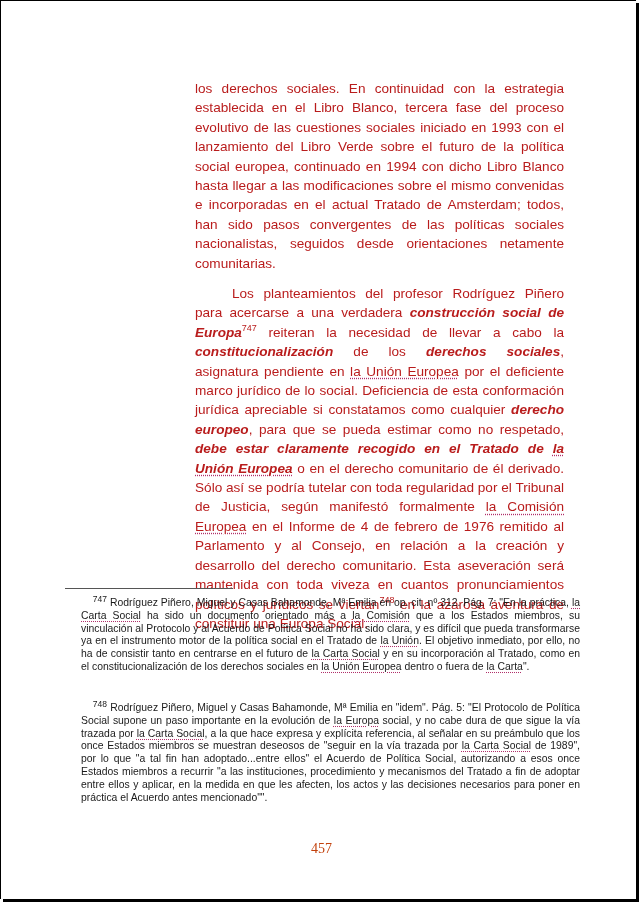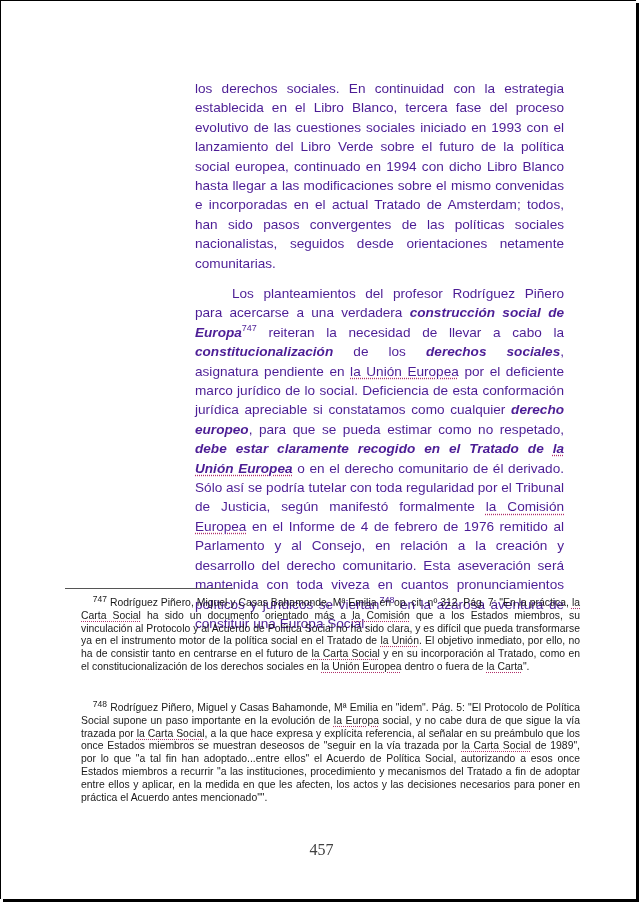--- a/index.html
+++ b/index.html
@@ -6,21 +6,21 @@
   body { width:641px; height:904px; position:relative; overflow:hidden; font-family:"Liberation Sans", sans-serif; }
   .page {
     position:absolute; left:0; top:0; width:636px; height:899px;
     border-top:1px solid #000; border-left:1px solid #000;
     box-shadow: 3px 3px 0 #000;
     background:#fff;
     box-sizing:border-box;
   }
   .body-text {
     position:absolute; left:194px; width:369px;
-    font-size:13.6px; line-height:19.4px; color:#4c1d95;
+    font-size:13.6px; line-height:19.4px; color:#b91c1c;
     text-align:justify;
   }
   .p1 { top:78px; }
   .p2 { top:283px; }
   .p2 .indent { display:inline-block; width:37px; }
   .b { font-weight:bold; font-style:italic; }
   sup { font-size:9px; line-height:0; vertical-align:super; }
   .wavy { text-decoration: underline dotted #b0306a; text-underline-offset:2px; }
   .fn-rule {
     position:absolute; left:64px; top:587px; width:168px; height:1px; background:#555;
@@ -29,21 +29,21 @@
     position:absolute; left:80px; width:499px;
     font-size:10.4px; line-height:12.8px; color:#1a1a1a;
     text-align:justify;
   }
   .fn1 { top:596px; }
   .fn2 { top:701px; }
   .fn-num { display:inline-block; width:26px; text-align:right; }
   .fn-num sup { font-size:8.5px; }
   .page-number {
     position:absolute; left:0; width:641px; top:840px; text-align:center;
-    font-family:"Liberation Serif", serif; font-size:16px; color:#404040;
+    font-family:"Liberation Serif", serif; font-size:14px; color:#c2410c;
   }
 </style>
 </head>
 <body>
 
 <div class="page">
   <div class="body-text p1"><span>los derechos sociales. En continuidad con la estrategia establecida en el Libro Blanco, tercera fase del proceso evolutivo de las cuestiones sociales iniciado en 1993 con el lanzamiento del Libro Verde sobre el futuro de la política social europea, continuado en 1994 con dicho Libro Blanco hasta llegar a las modificaciones sobre el mismo convenidas e incorporadas en el actual Tratado de Amsterdam; todos, han sido pasos convergentes de las políticas sociales nacionalistas, seguidos desde orientaciones netamente comunitarias.</span></div>
   <div class="body-text p2"><span class="indent"></span><span><span>Los planteamientos del profesor Rodríguez Piñero para acercarse a una verdadera </span><span class="b">construcción social de Europa</span><sup>747</sup><span> reiteran la necesidad de llevar a cabo la </span><span class="b">constitucionalización</span><span> de los </span><span class="b">derechos sociales</span><span>, asignatura pendiente en </span><span class="wavy">la Unión Europea</span><span> por el deficiente marco jurídico de lo social. Deficiencia de esta conformación jurídica apreciable si constatamos como cualquier </span><span class="b">derecho europeo</span><span>, para que se pueda estimar como no respetado, </span><span class="b">debe estar claramente recogido en el Tratado de </span><span class="b wavy">la Unión Europea</span><span> o en el derecho comunitario de él derivado. Sólo así se podría tutelar con toda regularidad por el Tribunal de Justicia, según manifestó formalmente </span><span class="wavy">la Comisión Europea</span><span> en el Informe de 4 de febrero de 1976 remitido al Parlamento y al Consejo, en relación a la creación y desarrollo del derecho comunitario. Esta aseveración será mantenida con toda viveza en cuantos pronunciamientos políticos y jurídicos se viertan</span><sup>748</sup><span> en la azarosa aventura de constituir una Europa Social.</span></span></div>
 
   <div class="fn-rule"></div>

